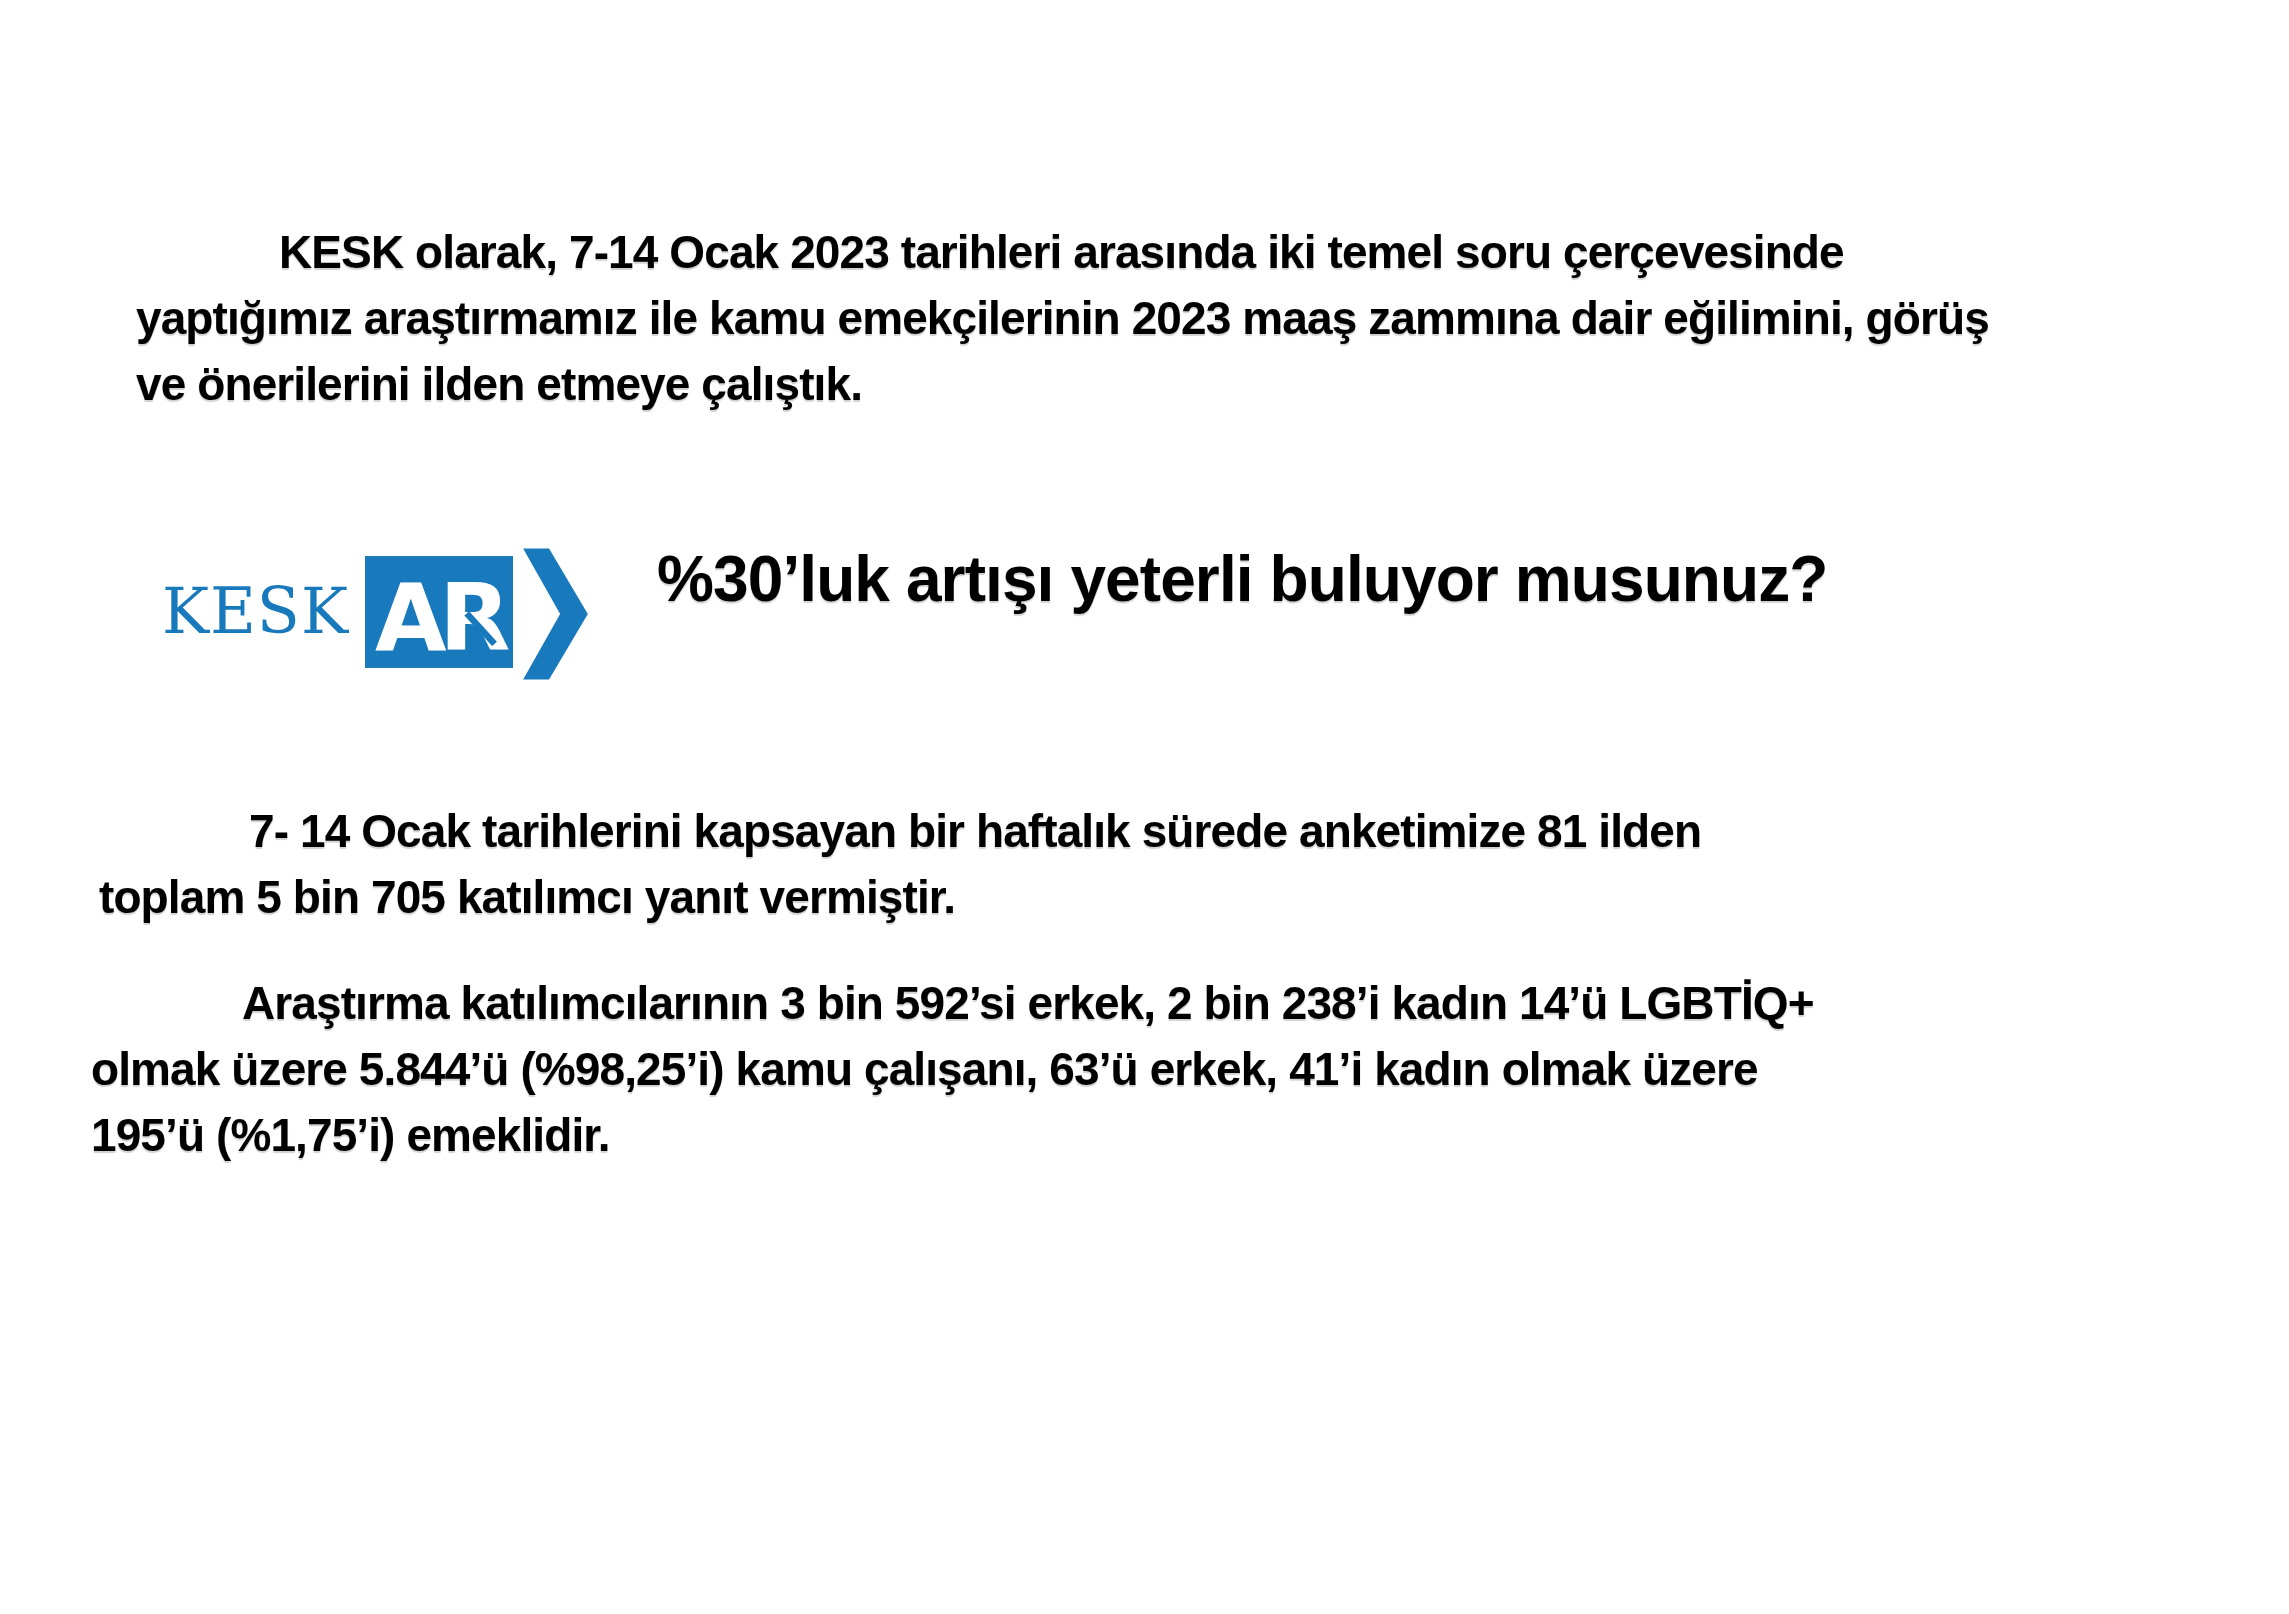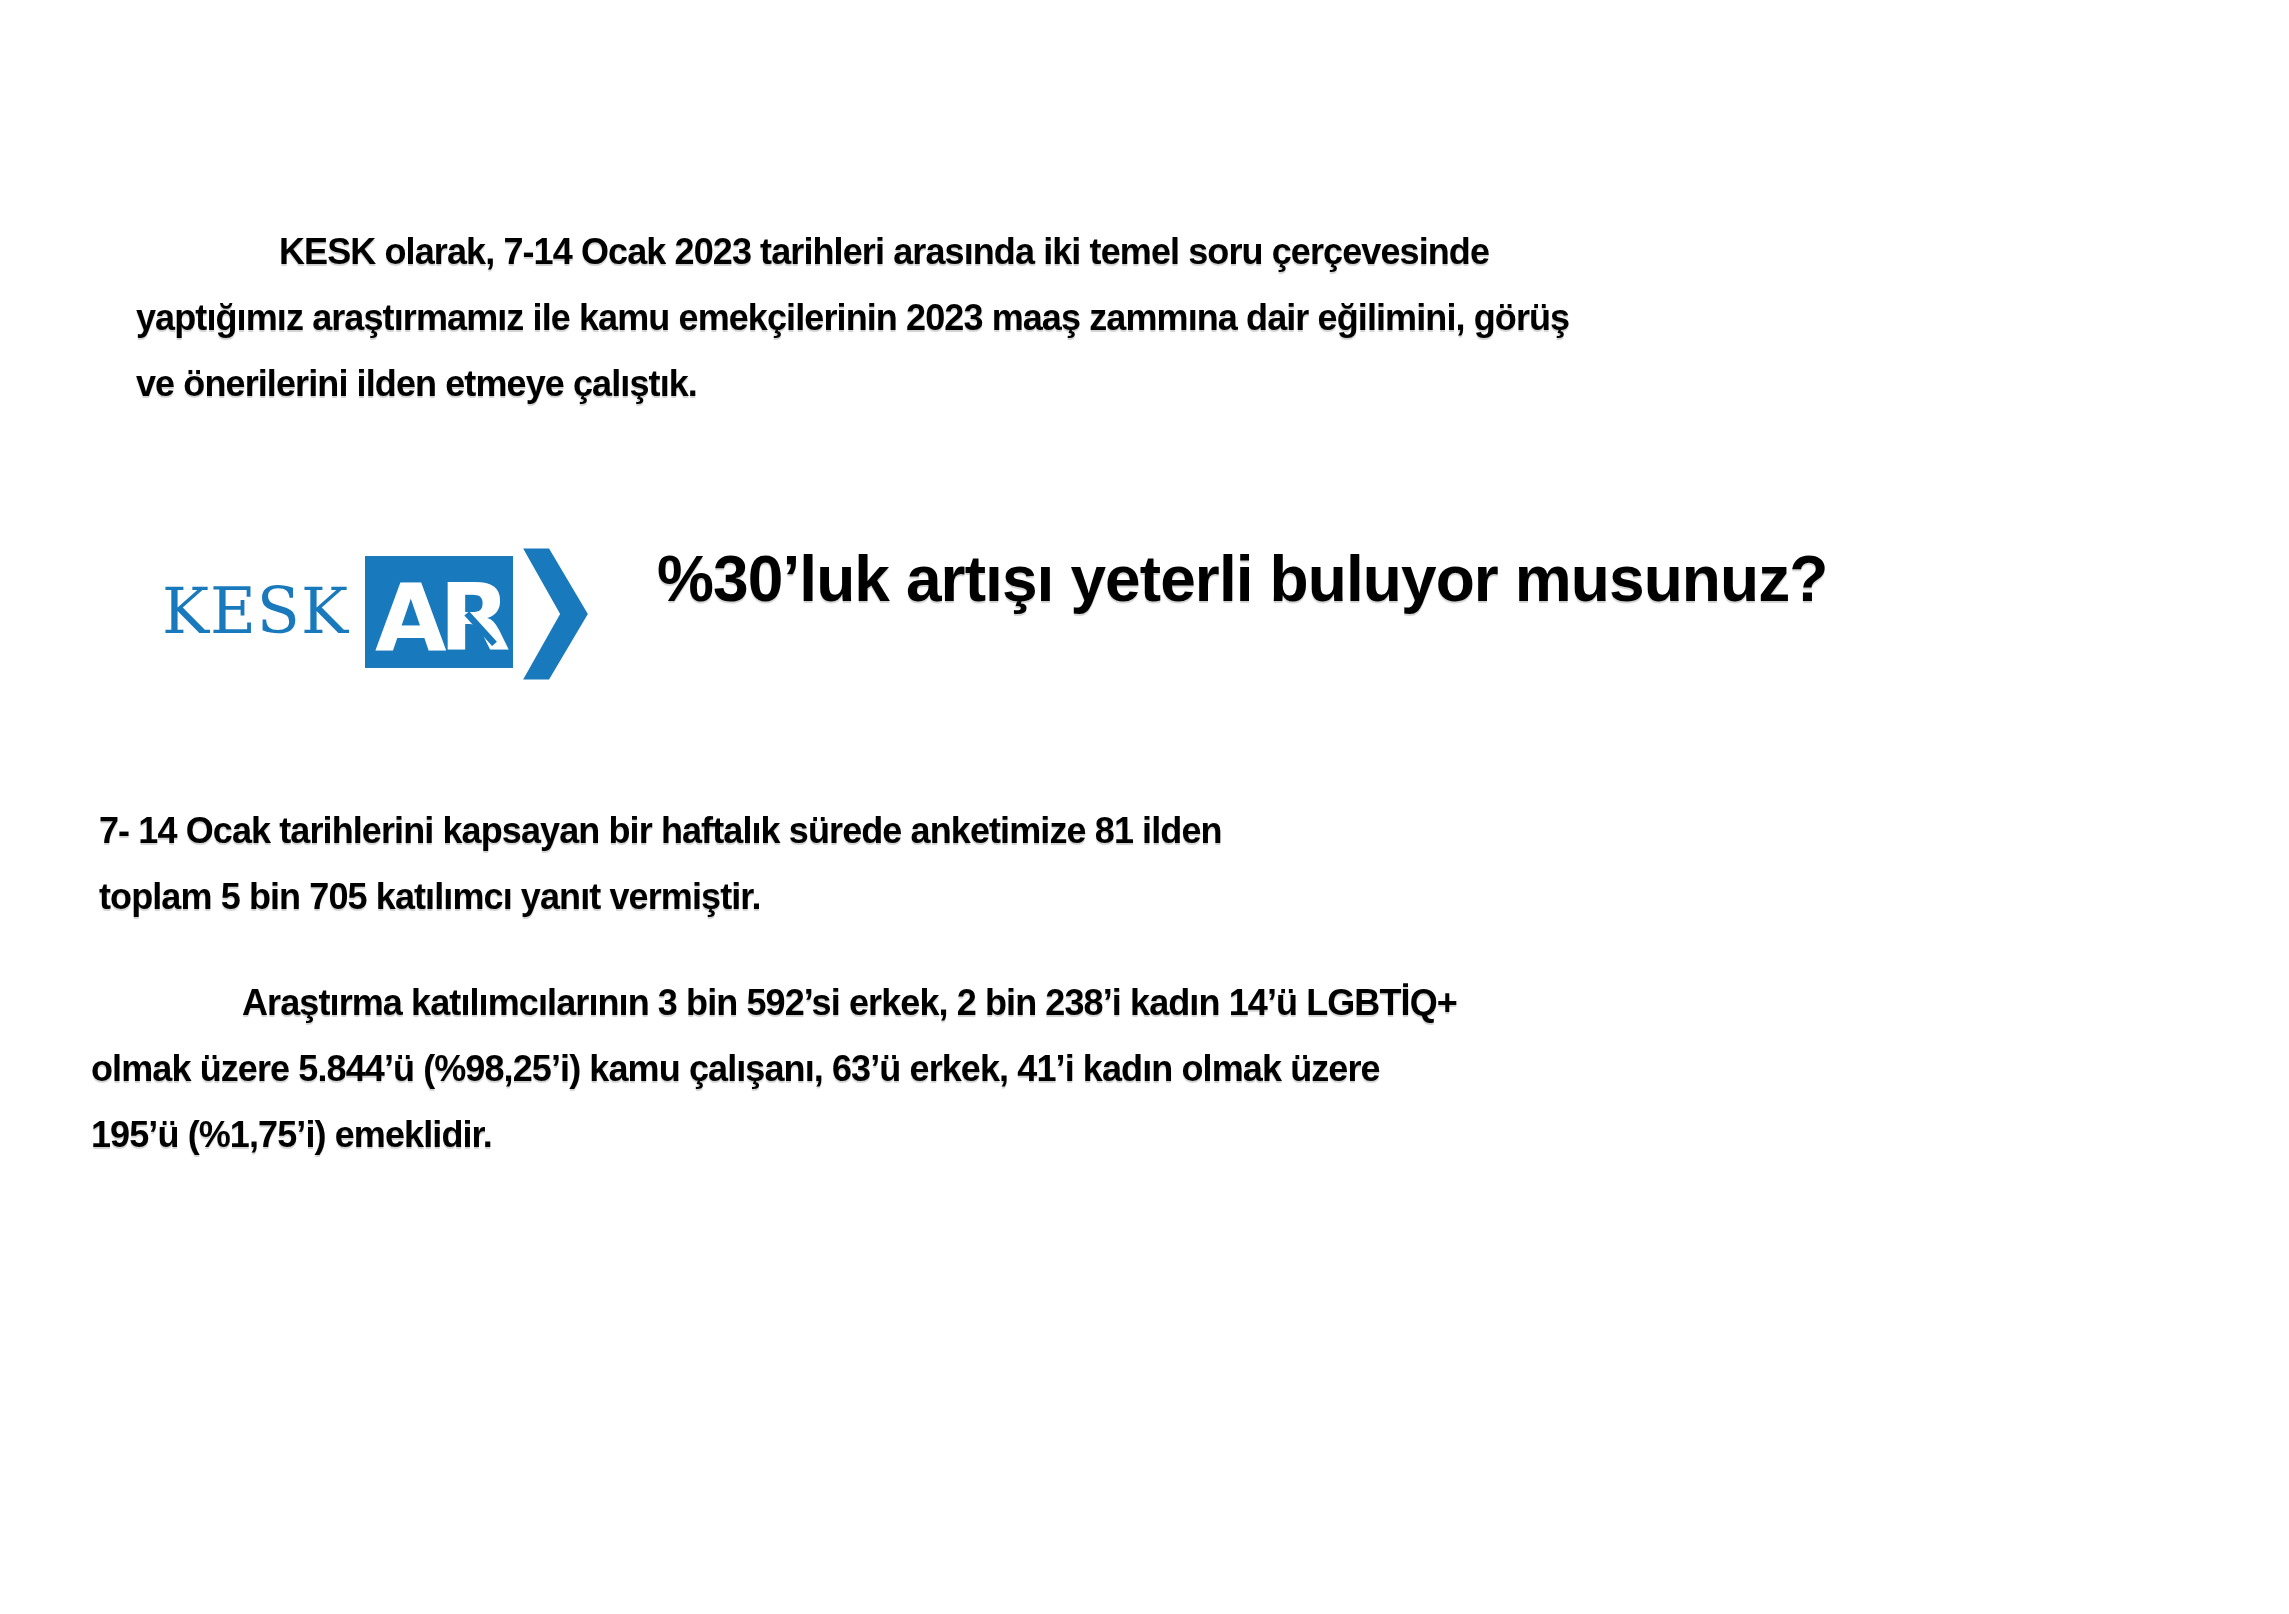--- a/index.html
+++ b/index.html
@@ -12,31 +12,31 @@
     width: 2290px;
     height: 1614px;
     background: #ffffff;
     overflow: hidden;
     font-family: "Liberation Sans", sans-serif;
   }
   .para {
     position: absolute;
     color: #000000;
     font-weight: bold;
-    font-size: 36px;
+    font-size: 46px;
     line-height: 66px;
     letter-spacing: -0.9px;
     white-space: nowrap;
     text-shadow: 0 1.8px 0.9px rgba(0,0,0,0.18);
   }
   .para .line { display: block; }
   .p-intro        { left: 136px; top: 219px; }
   .p-intro .line.first         { margin-left: 143px; }
   .p-participation { left: 99px; top: 798px; }
-  .p-participation .line.first { }
+  .p-participation .line.first { margin-left: 150px; }
   .p-demographics  { left: 91px; top: 970px; }
   .p-demographics .line.first  { margin-left: 151px; }
 
   .question {
     position: absolute;
     color: #000000;
     font-weight: bold;
     font-size: 64px;
     line-height: 66px;
     letter-spacing: -0.9px;

